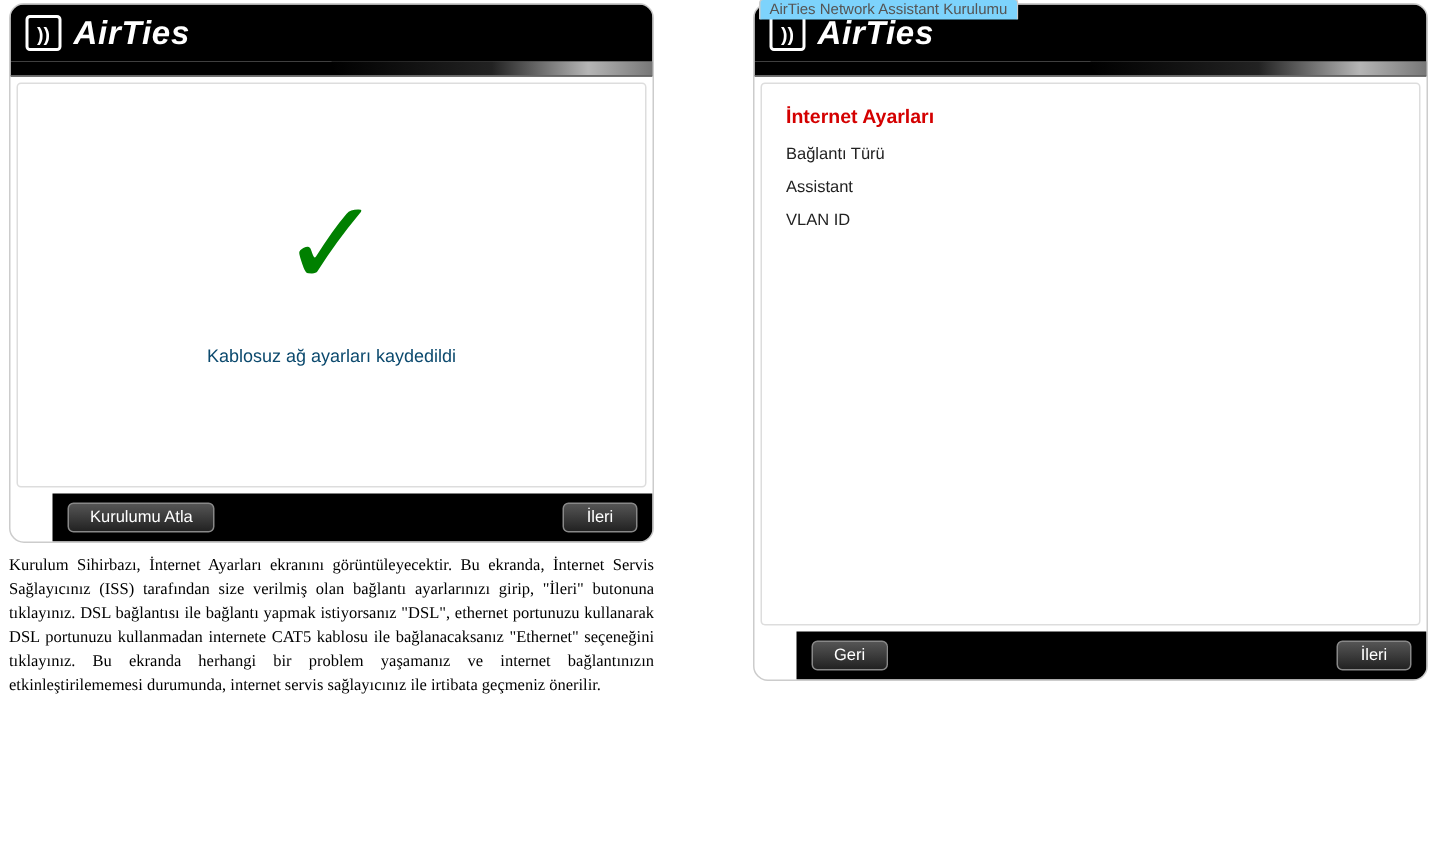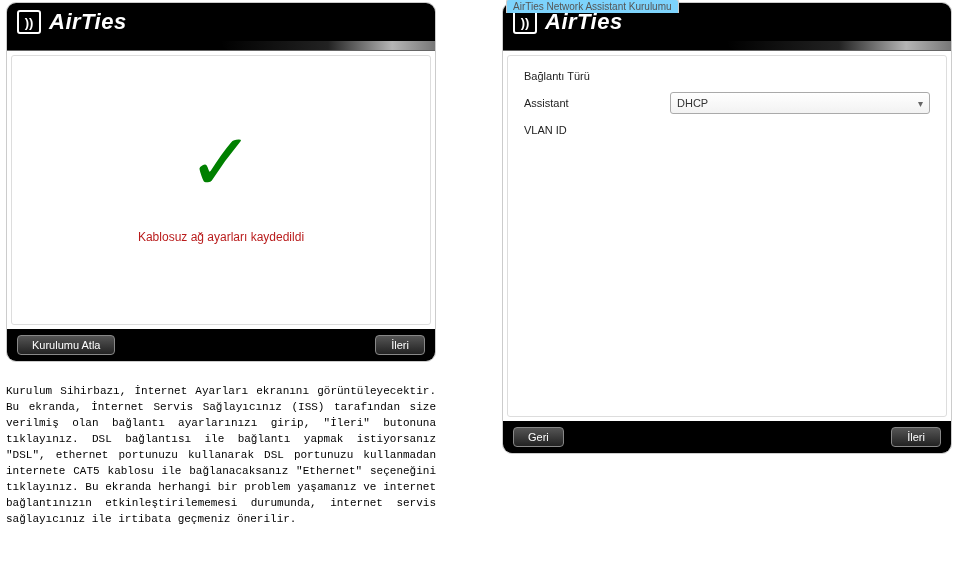--- a/index.html
+++ b/index.html
@@ -76,20 +76,21 @@
   }
   .whitespace { flex: 1; position: relative; background: #fff; border: 1px solid #ddd; margin: 4px; border-radius: 3px; }
 
   .footer {
     background: #000;
     height: 32px;
     display: flex;
     align-items: center;
     justify-content: space-between;
     padding: 0 10px;
+    margin-left: 28px;
   }
   .btn {
     background: linear-gradient(#555, #222);
     color: #fff;
     border: 1px solid #888;
     border-radius: 4px;
     padding: 3px 14px;
     font-size: 11px;
     cursor: pointer;
     min-width: 50px;
@@ -103,37 +104,36 @@
     transform: translate(-50%,-50%);
     color: #008000;
     font-size: 80px;
     line-height: 1;
   }
   .successmsg {
     position: absolute;
     left: 50%; top: 65%;
     transform: translateX(-50%);
     font-size: 12px;
-    color: #b91c1c;
+    color: #0c4a6e;
     white-space: nowrap;
   }
 
   
   .form { padding: 14px 16px; }
   .formtitle {
     color: #d40000;
     font-weight: bold;
     font-size: 13px;
     margin-bottom: 12px;
   }
   .row {
     display: flex;
     align-items: center;
     margin-bottom: 10px;
-    gap: 46px;
   }
   .row label {
     width: 100px;
     font-size: 11px;
     color: #222;
   }
   .row .ctl {
     flex: 1;
     border: 1px solid #aaa;
     border-radius: 3px;
@@ -151,27 +151,27 @@
     position: absolute;
     right: 6px;
     color: #666;
     font-size: 10px;
   }
 
   
   .desc {
     position: absolute;
     left: 6px;
-    top: 384px;
+    top: 370px;
     width: 430px;
     font-size: 11px;
     line-height: 1.45;
     text-align: justify;
     color: #000;
-    font-family: Liberation Mono, monospace;
+    font-family: Liberation Serif, serif;
   }
 </style>
 </head>
 <body>
 
 <div class="panel panel-left">
   <div class="brandbar">
     <div class="mark">))</div>
     <div class="name">AirTies</div>
   </div>
@@ -189,30 +189,28 @@
 <div class="wintitle">AirTies Network Assistant Kurulumu</div>
 
 <div class="panel panel-right">
   <div class="brandbar">
     <div class="mark">))</div>
     <div class="name">AirTies</div>
   </div>
   <div class="headerstripe"></div>
   <div class="whitespace">
     <div class="form">
+      <div class="formtitle">İnternet Ayarları</div>
 
       <div class="row">
         <label>Bağlantı Türü</label>
       </div>
 
       <div class="row">
         <label>Assistant</label>
-        <div class="ctl select">
-          <span>DHCP</span>
-        </div>
       </div>
 
       <div class="row">
         <label>VLAN ID</label>
       </div>
     </div>
   </div>
   <div class="footer">
     <div class="btn">Geri</div>
     <div class="btn">İleri</div>

